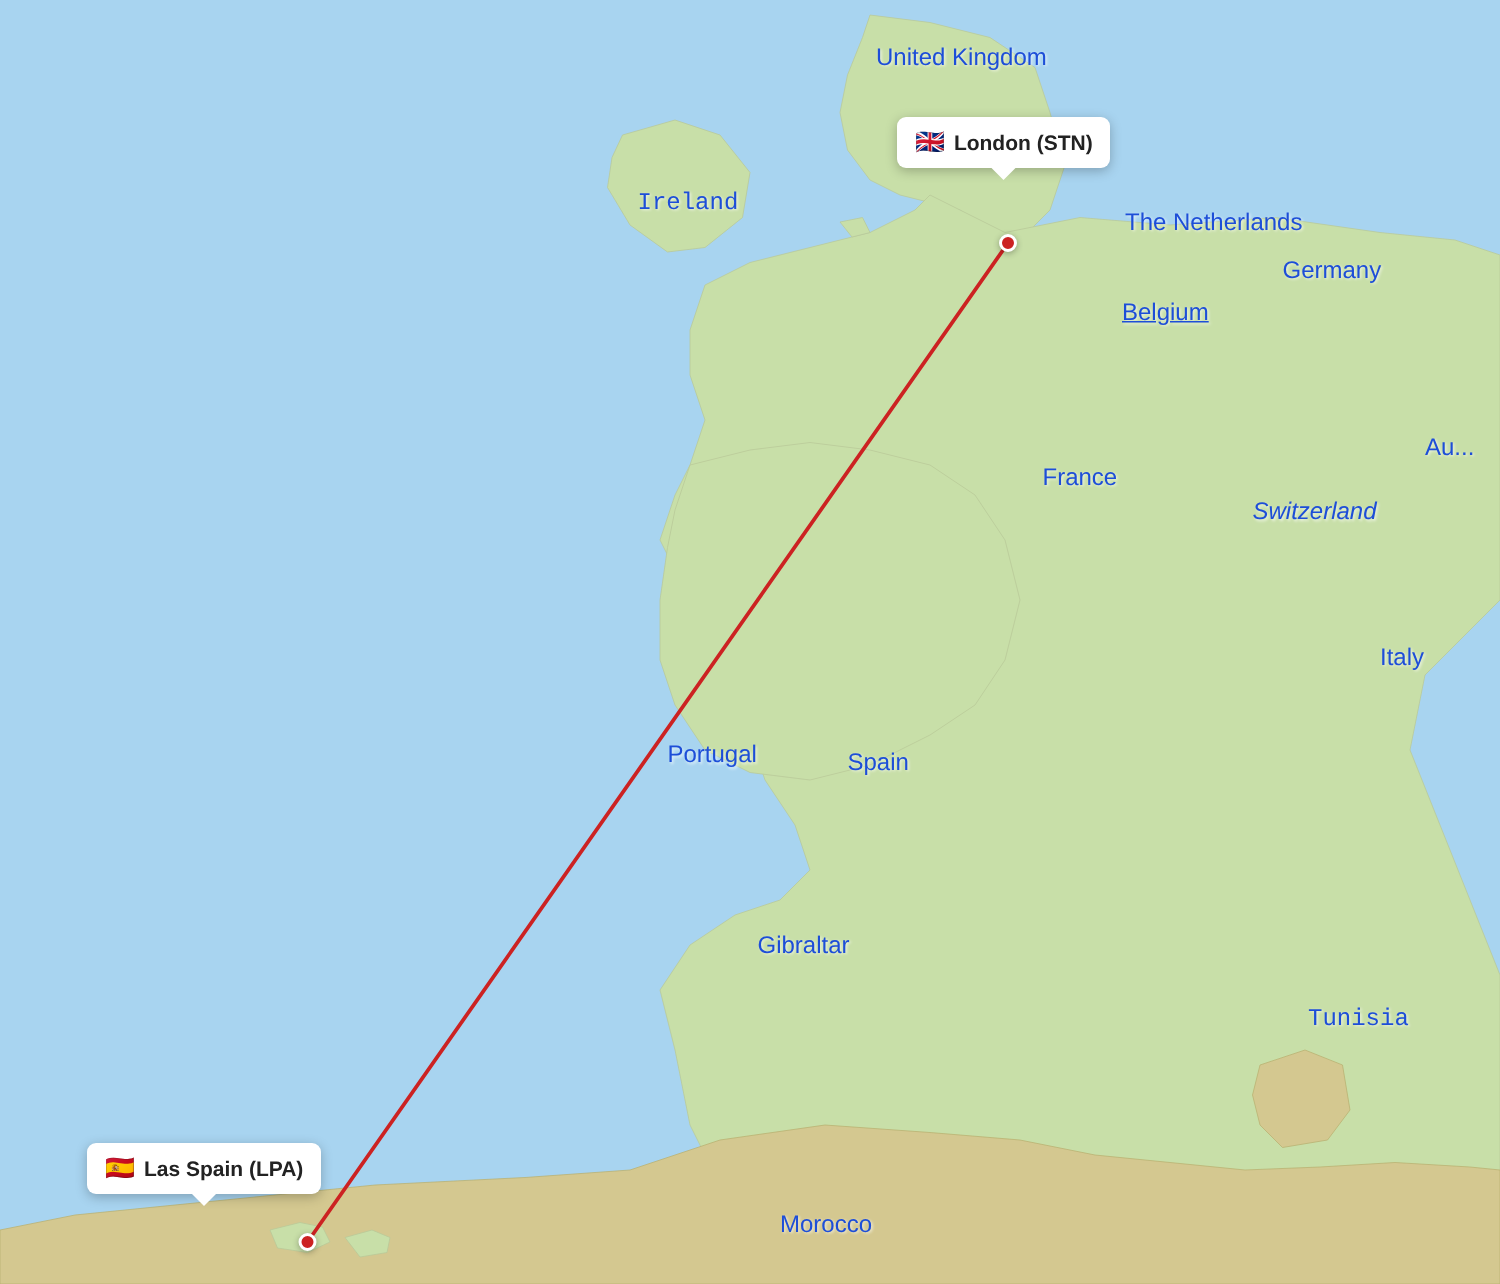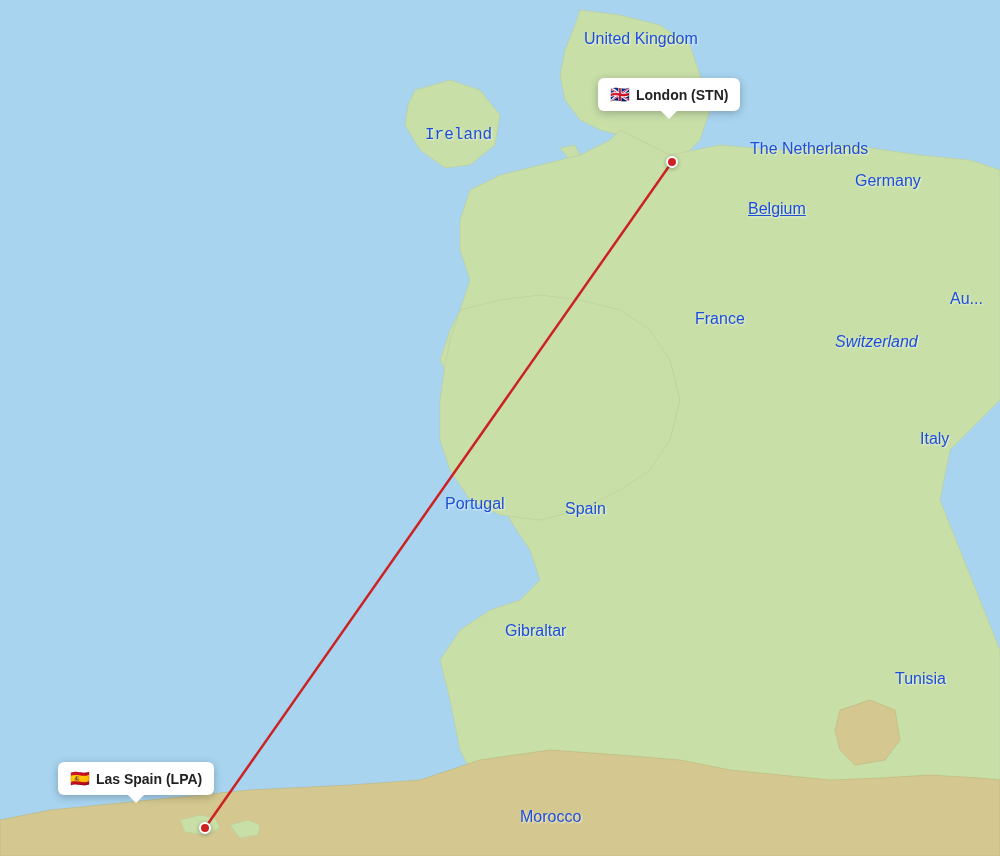--- a/index.html
+++ b/index.html
@@ -136,21 +136,21 @@
   <div class="country-label" style="top:140px; left:750px;">The Netherlands</div>
   <div class="country-label" style="top:157px; left:855px;margin-top:15px;">Germany</div>
   <div class="country-label" style="top:200px; left:748px;text-decoration:underline;">Belgium</div>
   <div class="country-label" style="top:310px; left:695px;">France</div>
   <div class="country-label" style="top:333px; left:835px;font-style:italic;">Switzerland</div>
   <div class="country-label" style="top:290px; left:950px;">Au...</div>
   <div class="country-label" style="top:430px; left:920px;">Italy</div>
   <div class="country-label" style="top:495px; left:445px;">Portugal</div>
   <div class="country-label" style="top:500px; left:565px;">Spain</div>
   <div class="country-label" style="top:622px; left:505px;">Gibraltar</div>
-  <div class="country-label" style="top:670px; left:895px;">Tunisia</div>
+  <div class="country-label" style="top:670px; left:872px;font-family:Liberation Mono, monospace;">Tunisia</div>
   <div class="country-label" style="top:808px; left:520px;">Morocco</div>
 
   <div class="location-dot" id="london-dot"></div>
 
   <div class="location-popup" id="london-popup">
     <span class="flag-emoji">🇬🇧</span>
     <span>London (STN)</span>
   </div>
 
   <div class="location-dot" id="laspalmas-dot"></div>

